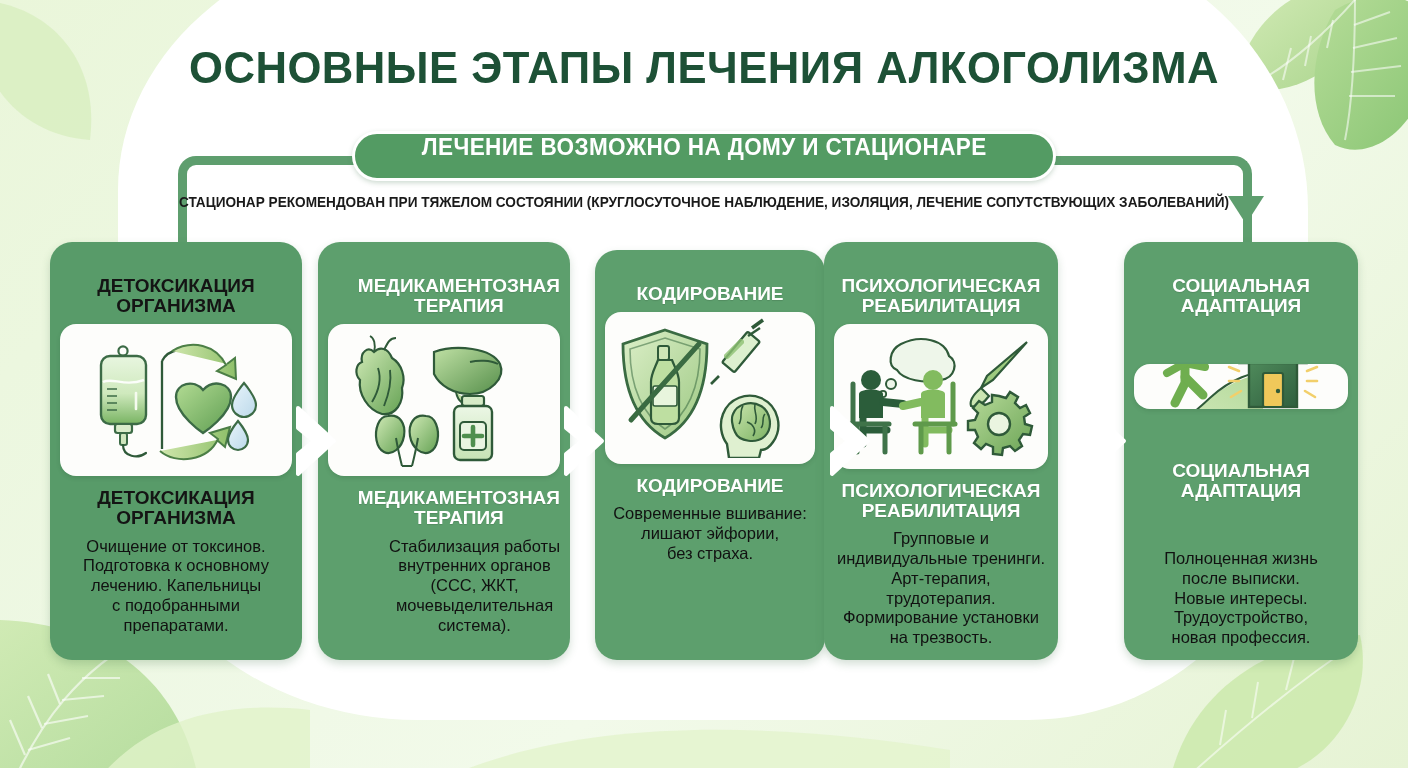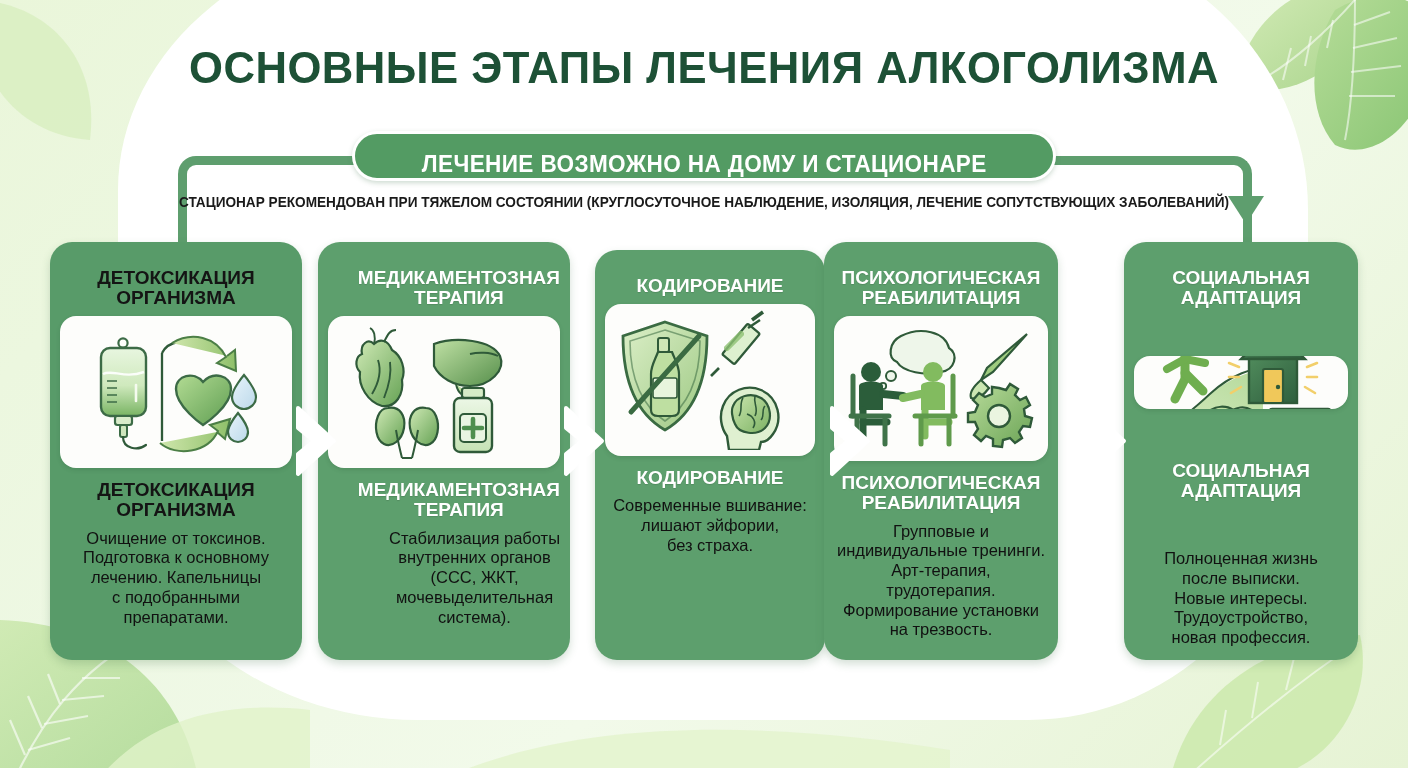--- a/index.html
+++ b/index.html
@@ -48,21 +48,21 @@
     width:0;height:0;
     border-left:18px solid transparent;
     border-right:18px solid transparent;
     border-top:28px solid #5e9e6e;
   }
 
   
   .banner{
     position:absolute; left:352px; top:131px; width:704px; height:50px;
     background:#539b63; border-radius:26px;
-    display:flex; align-items:flex-end; justify-content:center;
+    display:flex; align-items:flex-start; justify-content:center;
     box-shadow:0 2px 5px rgba(60,110,70,.25);
     border:3px solid #ffffff;
     z-index:5;
   }
   .banner span{
     color:#ffffff; font-weight:bold; font-size:23px; letter-spacing:.4px;
     white-space:nowrap; transform:scaleX(.98);
   }
 
   .note{
@@ -73,21 +73,21 @@
   }
 
   
   .cards{ position:absolute; left:0; top:0; width:1408px; height:768px; }
   .card{
     position:absolute;
     background:#5d9f6d;
     border-radius:22px;
     box-shadow:0 4px 8px rgba(60,110,70,.22);
     display:flex; flex-direction:column; align-items:center;
-    padding:20px 10px 12px 10px;
+    padding:28px 10px 12px 10px;
     z-index:3;
   }
   .card.first{ background:#589b69; }
   .card-top-title{
     font-weight:bold; font-size:19px; line-height:1.06; text-align:center;
     color:#ffffff; margin-top:6px; margin-bottom:8px;
     text-shadow:0 1px 1px rgba(0,0,0,.12);
     white-space:pre-line;
   }
   .card.first .card-top-title{ color:#141414; text-shadow:none; }

